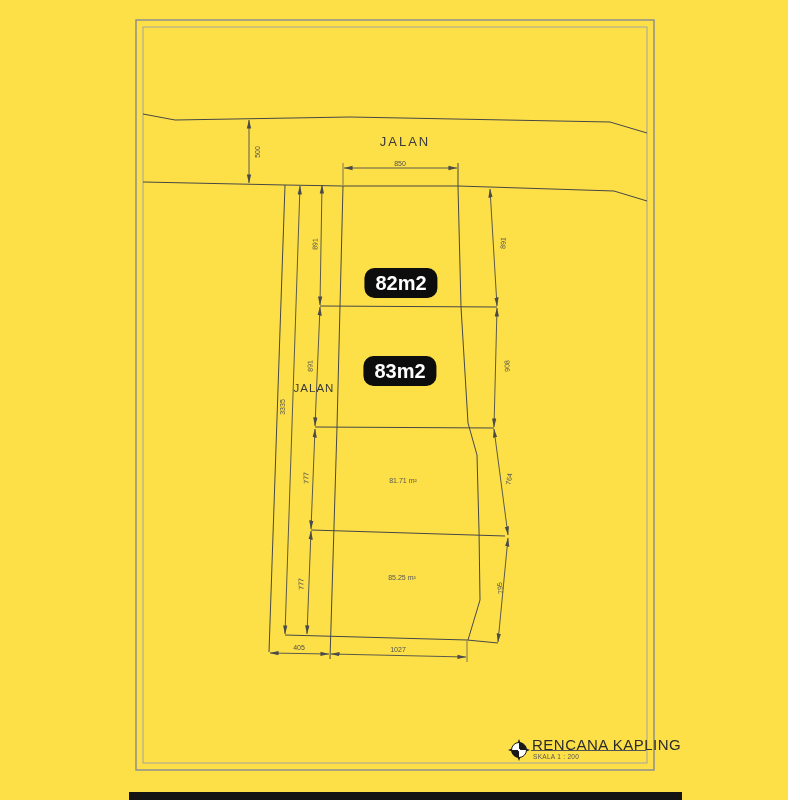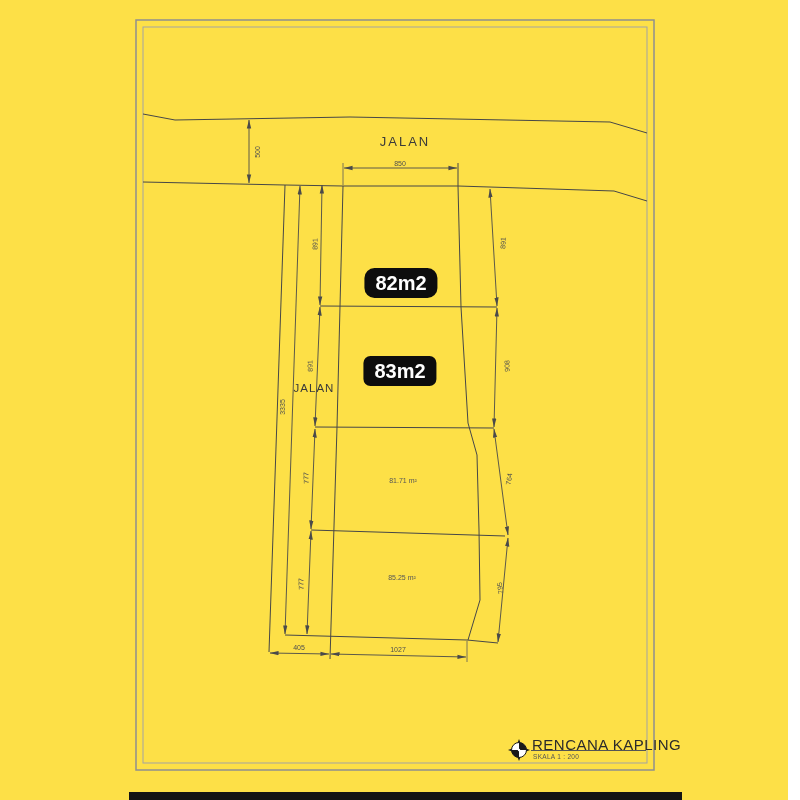--- a/index.html
+++ b/index.html
@@ -102,21 +102,21 @@
         <path d="M0,0 L0,7.5 A7.5,7.5 0 0 1 -7.5,0 Z" fill="#1a1a1a"></path>
         <circle r="1.2" fill="#ffffff"></circle>
       </g>
     </g>
   </svg>
 
   <div class="road-label" style="left:405px;top:141px;">JALAN</div>
   <div class="road-label small" style="left:314px;top:388px;">JALAN</div>
 
   <div class="badge" style="left:401px;top:246px;margin-top:37px;">82m2</div>
-  <div class="badge" style="left:400px;top:371px;border-radius:7px;">83m2</div>
+  <div class="badge" style="left:400px;top:371px;">83m2</div>
   <div class="area-label" style="left:403px;top:480px;">81.71 m²</div>
   <div class="area-label" style="left:402px;top:577px;">85.25 m²</div>
 
   <div class="lbl rot" style="left:257px;top:152px;">500</div>
   <div class="lbl" style="left:400px;top:163px;">850</div>
 
   <div class="lbl" style="left:315px;top:244px;transform:translate(-50%,-50%) rotate(-91deg);">891</div>
   <div class="lbl" style="left:310px;top:366px;transform:translate(-50%,-50%) rotate(-92deg);">891</div>
   <div class="lbl" style="left:306px;top:478px;transform:translate(-50%,-50%) rotate(-92deg);">777</div>
   <div class="lbl" style="left:301px;top:584px;transform:translate(-50%,-50%) rotate(-92deg);">777</div>

